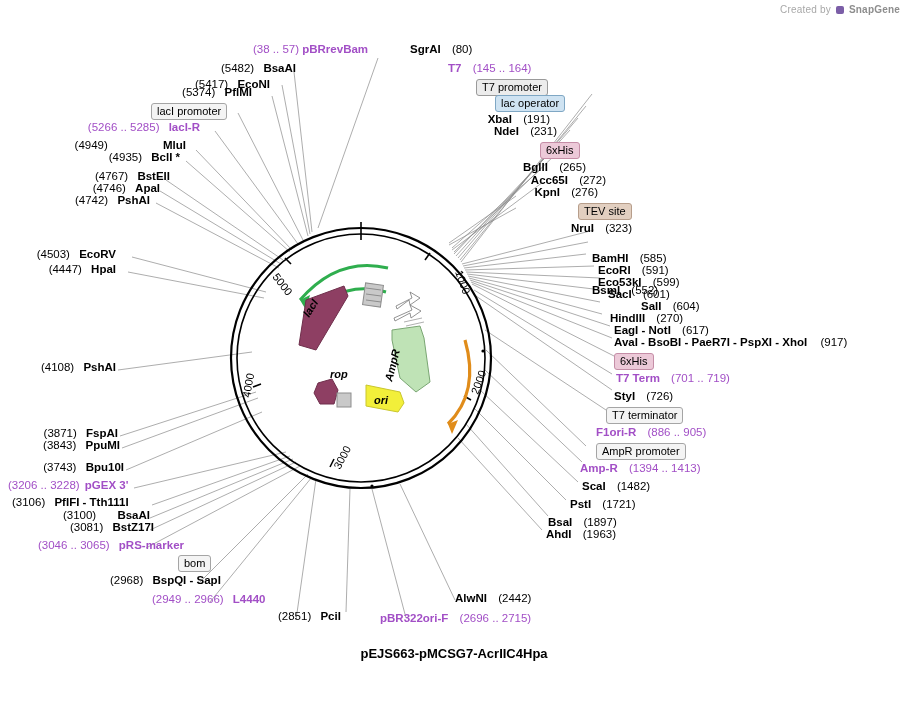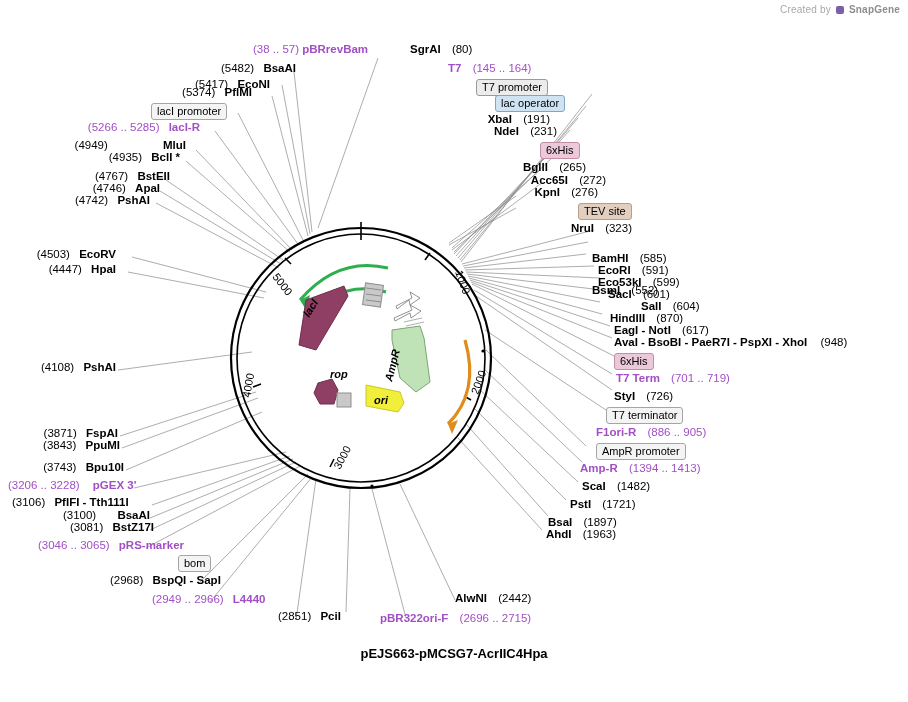--- a/index.html
+++ b/index.html
@@ -327,21 +327,21 @@
   <div class="lbl r" style="left:10px; top:439px; width:110px;">
     <span class="pos">(3843)</span>
     <span class="enz" style="margin-left:6px;">PpuMI</span>
   </div>
   <div class="lbl r" style="left:10px; top:461px; width:114px;">
     <span class="pos">(3743)</span>
     <span class="enz" style="margin-left:6px;">Bpu10I</span>
   </div>
   <div class="lbl" style="left:8px; top:479px;">
     <span class="purple">(3206 .. 3228)</span>
-    <span class="purple-b" style="margin-left:10px;">pGEX 3'</span>
+    <span class="purple-b" style="margin-left:2px;">pGEX 3'</span>
   </div>
   <div class="lbl" style="left:12px; top:496px;">
     <span class="pos">(3106)</span>
     <span class="enz" style="margin-left:6px;">PfIFI  - Tth111I</span>
   </div>
   <div class="lbl r" style="left:10px; top:509px; width:140px;">
     <span class="pos">(3100)</span>
     <span class="enz" style="margin-left:18px;">BsaAI</span>
   </div>
   <div class="lbl r" style="left:10px; top:521px; width:144px;">
@@ -408,29 +408,29 @@
   <div class="lbl l" style="left:608px; top:288px;">
     <span class="enz">SacI</span>
     <span class="pos" style="margin-left:8px;">(601)</span>
   </div>
   <div class="lbl l" style="left:610px; top:300px;margin-left:31px;">
     <span class="enz">SalI</span>
     <span class="pos" style="margin-left:8px;">(604)</span>
   </div>
   <div class="lbl l" style="left:610px; top:312px;">
     <span class="enz">HindIII</span>
-    <span class="pos" style="margin-left:8px;">(870)</span>
+    <span class="pos" style="margin-left:8px;">(270)</span>
   </div>
   <div class="lbl l" style="left:614px; top:324px;">
     <span class="enz">EagI  - NotI</span>
     <span class="pos" style="margin-left:8px;">(617)</span>
   </div>
   <div class="lbl l" style="left:614px; top:336px;">
     <span class="enz">AvaI   - BsoBI  - PaeR7I  - PspXI  - XhoI</span>
-    <span class="pos" style="margin-left:10px;">(948)</span>
+    <span class="pos" style="margin-left:10px;">(917)</span>
   </div>
   <div class="lbl l" style="left:616px; top:372px;">
     <span class="purple-b">T7 Term</span>
     <span class="purple" style="margin-left:8px;">(701 .. 719)</span>
   </div>
   <div class="lbl l" style="left:614px; top:390px;">
     <span class="enz">StyI</span>
     <span class="pos" style="margin-left:8px;">(726)</span>
   </div>
   <div class="lbl l" style="left:596px; top:426px;">

